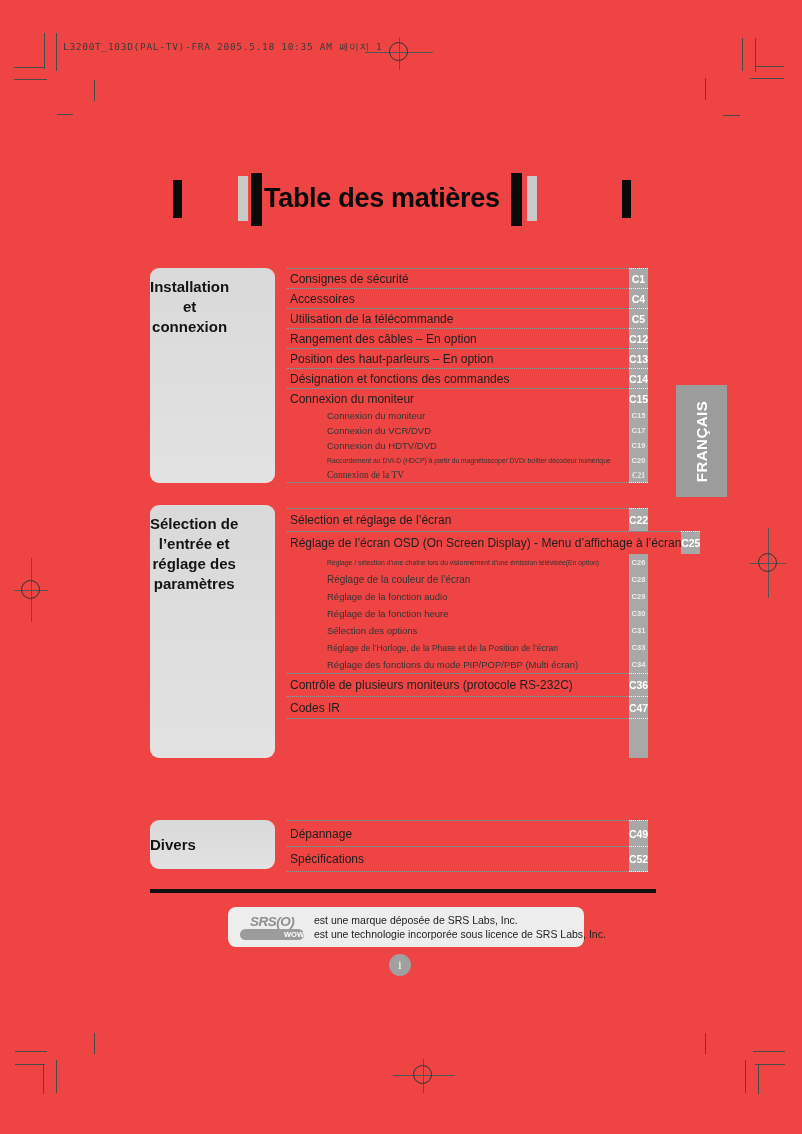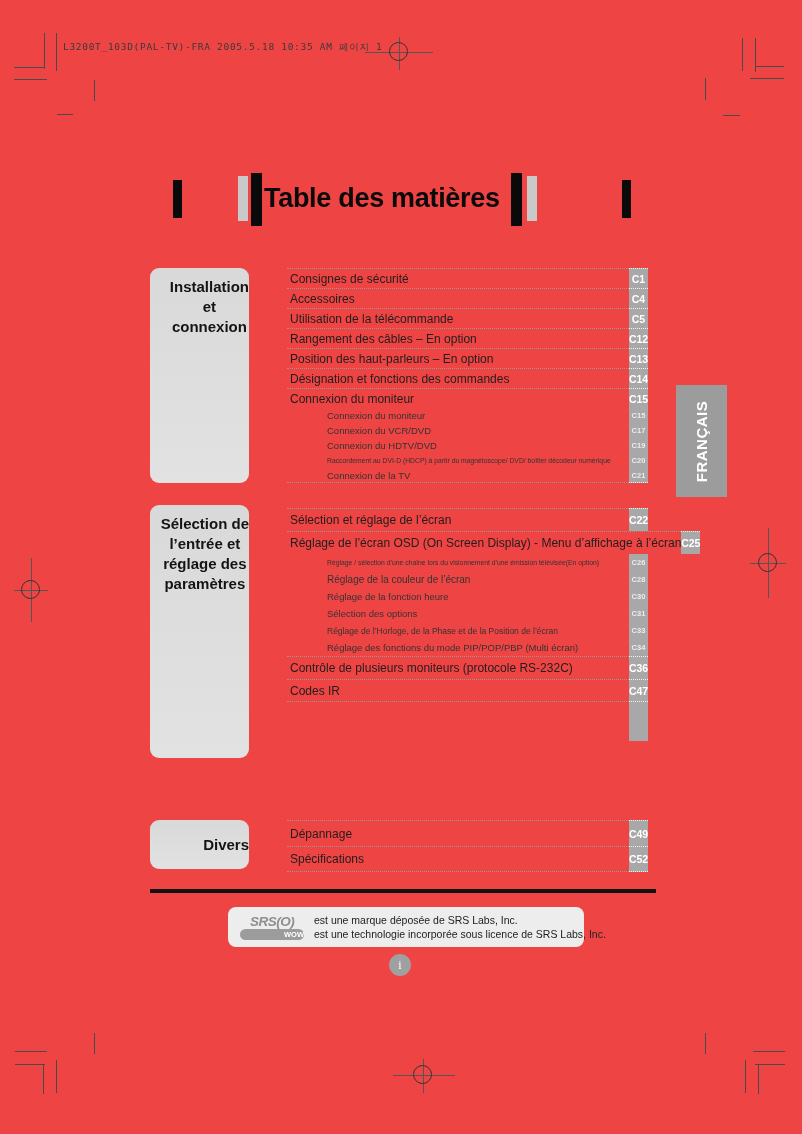--- a/index.html
+++ b/index.html
@@ -18,22 +18,22 @@
   }
   
   .titlebar{position:absolute;left:0;top:0;}
   .tbar{position:absolute;}
   .page-title{
     position:absolute;left:264px;top:170px;margin:0;height:56px;line-height:56px;
     font-size:27px;font-weight:bold;letter-spacing:-0.3px;color:#0a0a0a;white-space:nowrap;
   }
   
   .side-box{
-    position:absolute;left:150px;width:99px;background:linear-gradient(180deg,#d9d9d9,#e2e2e2);
-    border-radius:9px;box-sizing:border-box;display:flex;justify-content:flex-end;
+    position:absolute;left:150px;width:125px;background:linear-gradient(180deg,#d9d9d9,#e2e2e2);
+    border-radius:9px;box-sizing:border-box;display:flex;justify-content:flex-start;
   }
   .side-box .side-label{
     font-size:15px;font-weight:bold;color:#141414;text-align:center;line-height:20px;white-space:pre-line;
   }
   .side-top{align-items:flex-start;padding-top:9px;}
   .side-center{align-items:center;}
   .toclist{position:absolute;left:287px;width:361px;}
   .row{display:flex;width:100%;box-sizing:border-box;}
   .row .lab{
     flex:1;display:flex;align-items:center;box-sizing:border-box;
@@ -194,21 +194,21 @@
           <div class="pg">C17</div>
         </div>
         <div class="row sub" style="height: 15px;">
           <div class="lab" style="font-size: 9.5px;">Connexion du HDTV/DVD</div>
           <div class="pg">C19</div>
         </div>
         <div class="row sub" style="height: 15px;">
           <div class="lab" style="font-size: 6.8px;">Raccordement au DVI-D (HDCP) à partir du magnétoscope/ DVD/ boîtier décodeur numérique</div>
           <div class="pg">C20</div>
         </div>
-        <div class="row sub" style="height: 15px;">
+        <div class="row sub" style="height: 15px; font-family: Liberation Serif, serif;">
           <div class="lab bb" style="font-size: 9.5px;">Connexion de la TV</div>
           <div class="pg bb">C21</div>
         </div>
       </div>
       <div class="side-box side-top" style="top: 505px; height: 253px;">
         <div class="side-label">Sélection de
 l’entrée et
 réglage des
 paramètres</div>
       </div>
@@ -221,20 +221,24 @@
           <div class="lab bt">Réglage de l’écran OSD (On Screen Display) - Menu d’affichage à l’écran</div>
           <div class="pg bt">C25</div>
         </div>
         <div class="row sub" style="height: 17px;">
           <div class="lab" style="font-size: 6.8px;">Réglage / sélection d’une chaîne lors du visionnement d’une émission télévisée(En option)</div>
           <div class="pg">C26</div>
         </div>
         <div class="row sub" style="height: 17px;">
           <div class="lab" style="font-size: 10px;">Réglage de la couleur de l’écran</div>
           <div class="pg">C28</div>
+        </div>
+        <div class="row sub" style="height: 17px;">
+          <div class="lab" style="font-size: 9.5px;">Réglage de la fonction audio</div>
+          <div class="pg">C29</div>
         </div>
         <div class="row sub" style="height: 17px;">
           <div class="lab" style="font-size: 9.5px;">Réglage de la fonction heure</div>
           <div class="pg">C30</div>
         </div>
         <div class="row sub" style="height: 17px;">
           <div class="lab" style="font-size: 9.5px;">Sélection des options</div>
           <div class="pg">C31</div>
         </div>
         <div class="row sub" style="height: 17px; gap: 25px;">

